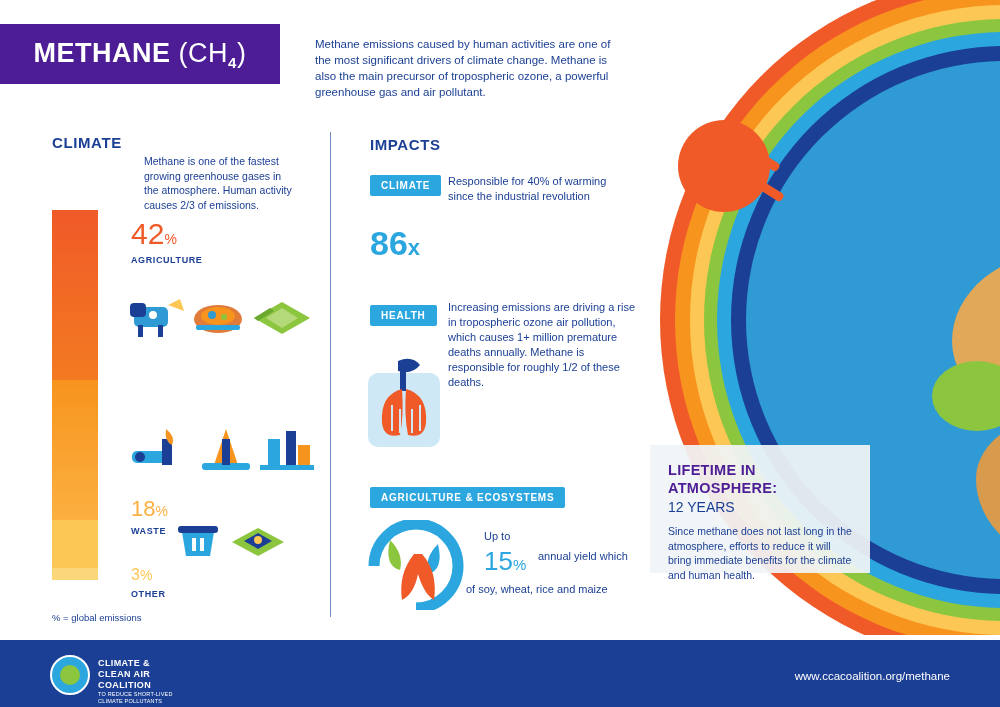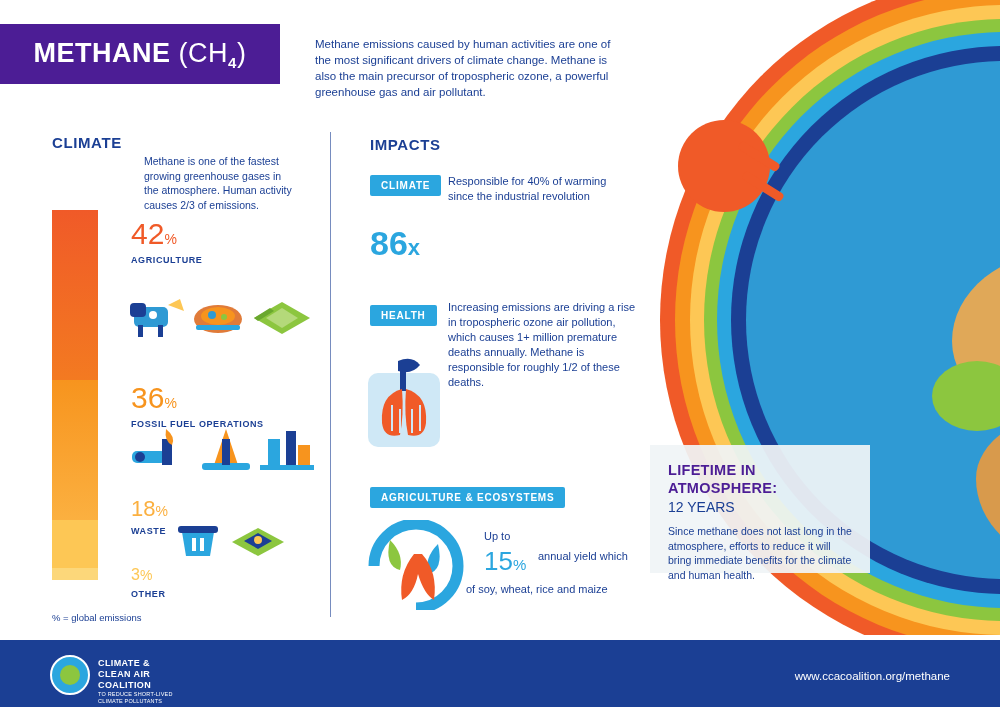--- a/index.html
+++ b/index.html
@@ -187,24 +187,20 @@
     <div class="seg-agri"></div>
     <div class="seg-fossil"></div>
     <div class="seg-waste"></div>
     <div class="seg-other"></div>
   </div>
 
   <div class="stat s-agri">
     <div class="num"><span>42</span><span class="pct">%</span></div>
     <div class="lbl">AGRICULTURE</div>
   </div>
-  <div class="stat s-fossil">
-    <div class="num"><span>36</span><span class="pct">%</span></div>
-    <div class="lbl">FOSSIL FUEL OPERATIONS</div>
-  </div>
   <div class="stat s-waste">
     <div class="num"><span>18</span><span class="pct">%</span></div>
     <div class="lbl">WASTE</div>
   </div>
   <div class="stat s-other">
     <div class="num"><span>3</span><span class="pct">%</span></div>
     <div class="lbl">OTHER</div>
   </div>
 
   <svg class="ill cow" viewBox="0 0 60 45">

